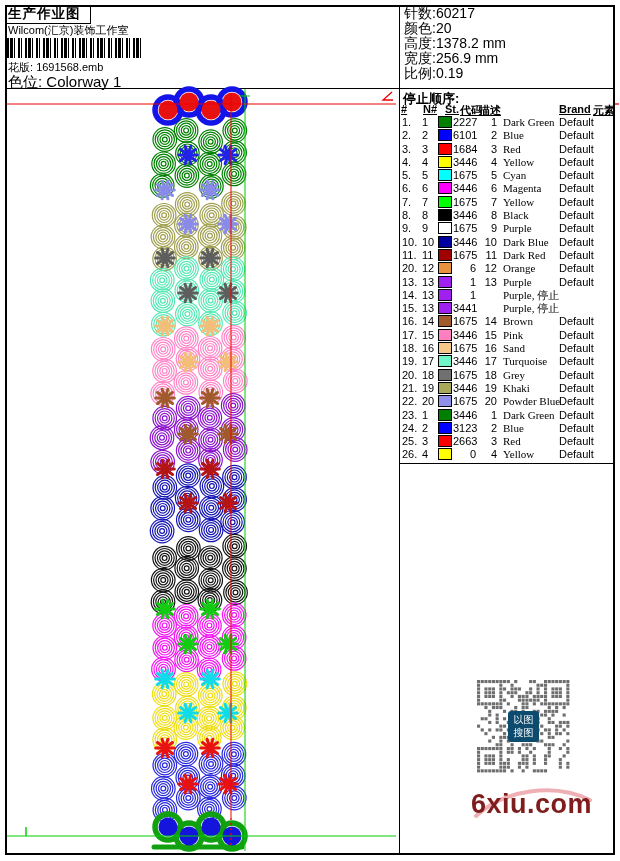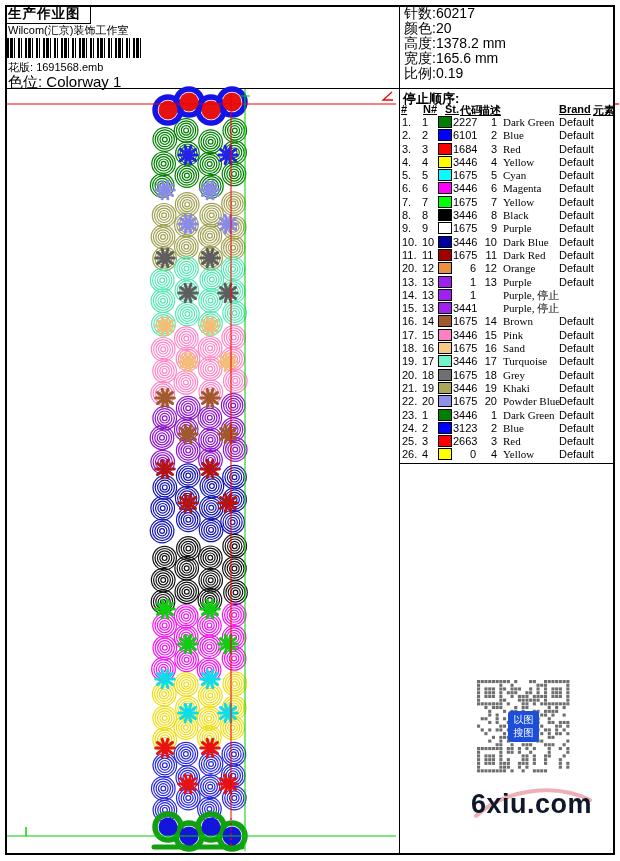--- a/index.html
+++ b/index.html
@@ -57,21 +57,21 @@
 </div>
 <div class="abs line2">
   <span>色位:</span>
   <span>Colorway 1</span>
 </div>
 
 <div class="abs stats">
   <div><span class="lbl">针数:</span><span>60217</span></div>
   <div><span class="lbl">颜色:</span><span>20</span></div>
   <div><span class="lbl">高度:</span><span>1378.2 mm</span></div>
-  <div><span class="lbl">宽度:</span><span>165.6 mm</span></div>
+  <div><span class="lbl">宽度:</span><span>256.9 mm</span></div>
   <div><span class="lbl">比例:</span><span>0.19</span></div>
 </div>
 
 <div class="abs stop-title">停止顺序:</div>
 <div class="abs cols-header">
   <span style="left:2px">#</span>
   <span style="left:24px">N#</span>
   <span style="left:46px">St.</span>
   <span style="left:61px">代码</span>
   <span style="left:80px">描述</span>
@@ -1638,20 +1638,20 @@
     <rect x="18.6" y="89.3" width="3.1" height="3.1" fill="#6E6E6E"></rect>
     <rect x="22.3" y="89.3" width="3.1" height="3.1" fill="#6E6E6E"></rect>
     <rect x="26.0" y="89.3" width="3.1" height="3.1" fill="#6E6E6E"></rect>
     <rect x="33.5" y="89.3" width="3.1" height="3.1" fill="#6E6E6E"></rect>
     <rect x="44.6" y="89.3" width="3.1" height="3.1" fill="#6E6E6E"></rect>
     <rect x="55.8" y="89.3" width="3.1" height="3.1" fill="#6E6E6E"></rect>
     <rect x="59.5" y="89.3" width="3.1" height="3.1" fill="#6E6E6E"></rect>
     <rect x="63.2" y="89.3" width="3.1" height="3.1" fill="#6E6E6E"></rect>
     <rect x="67.0" y="89.3" width="3.1" height="3.1" fill="#6E6E6E"></rect>
   </svg>
-<div class="abs stamp" style="background: #1d4ed8;">
+<div class="abs stamp" style="background: #0c4a6e;">
   <div>以图</div>
   <div>搜图</div>
 </div>
 <svg class="abs" id="swoosh" xmlns="http://www.w3.org/2000/svg" viewBox="0 0 132 44">
     <path d="M8,36 C36,10 86,2 122,20" fill="none" stroke="#EFB0B5" stroke-width="4" stroke-linecap="round"></path>
   </svg>
-<div class="abs watermark" style="color: #0f172a;">6xiu.com</div>
+<div class="abs watermark" style="color: #7f1d1d;">6xiu.com</div>
 
 </body></html>

